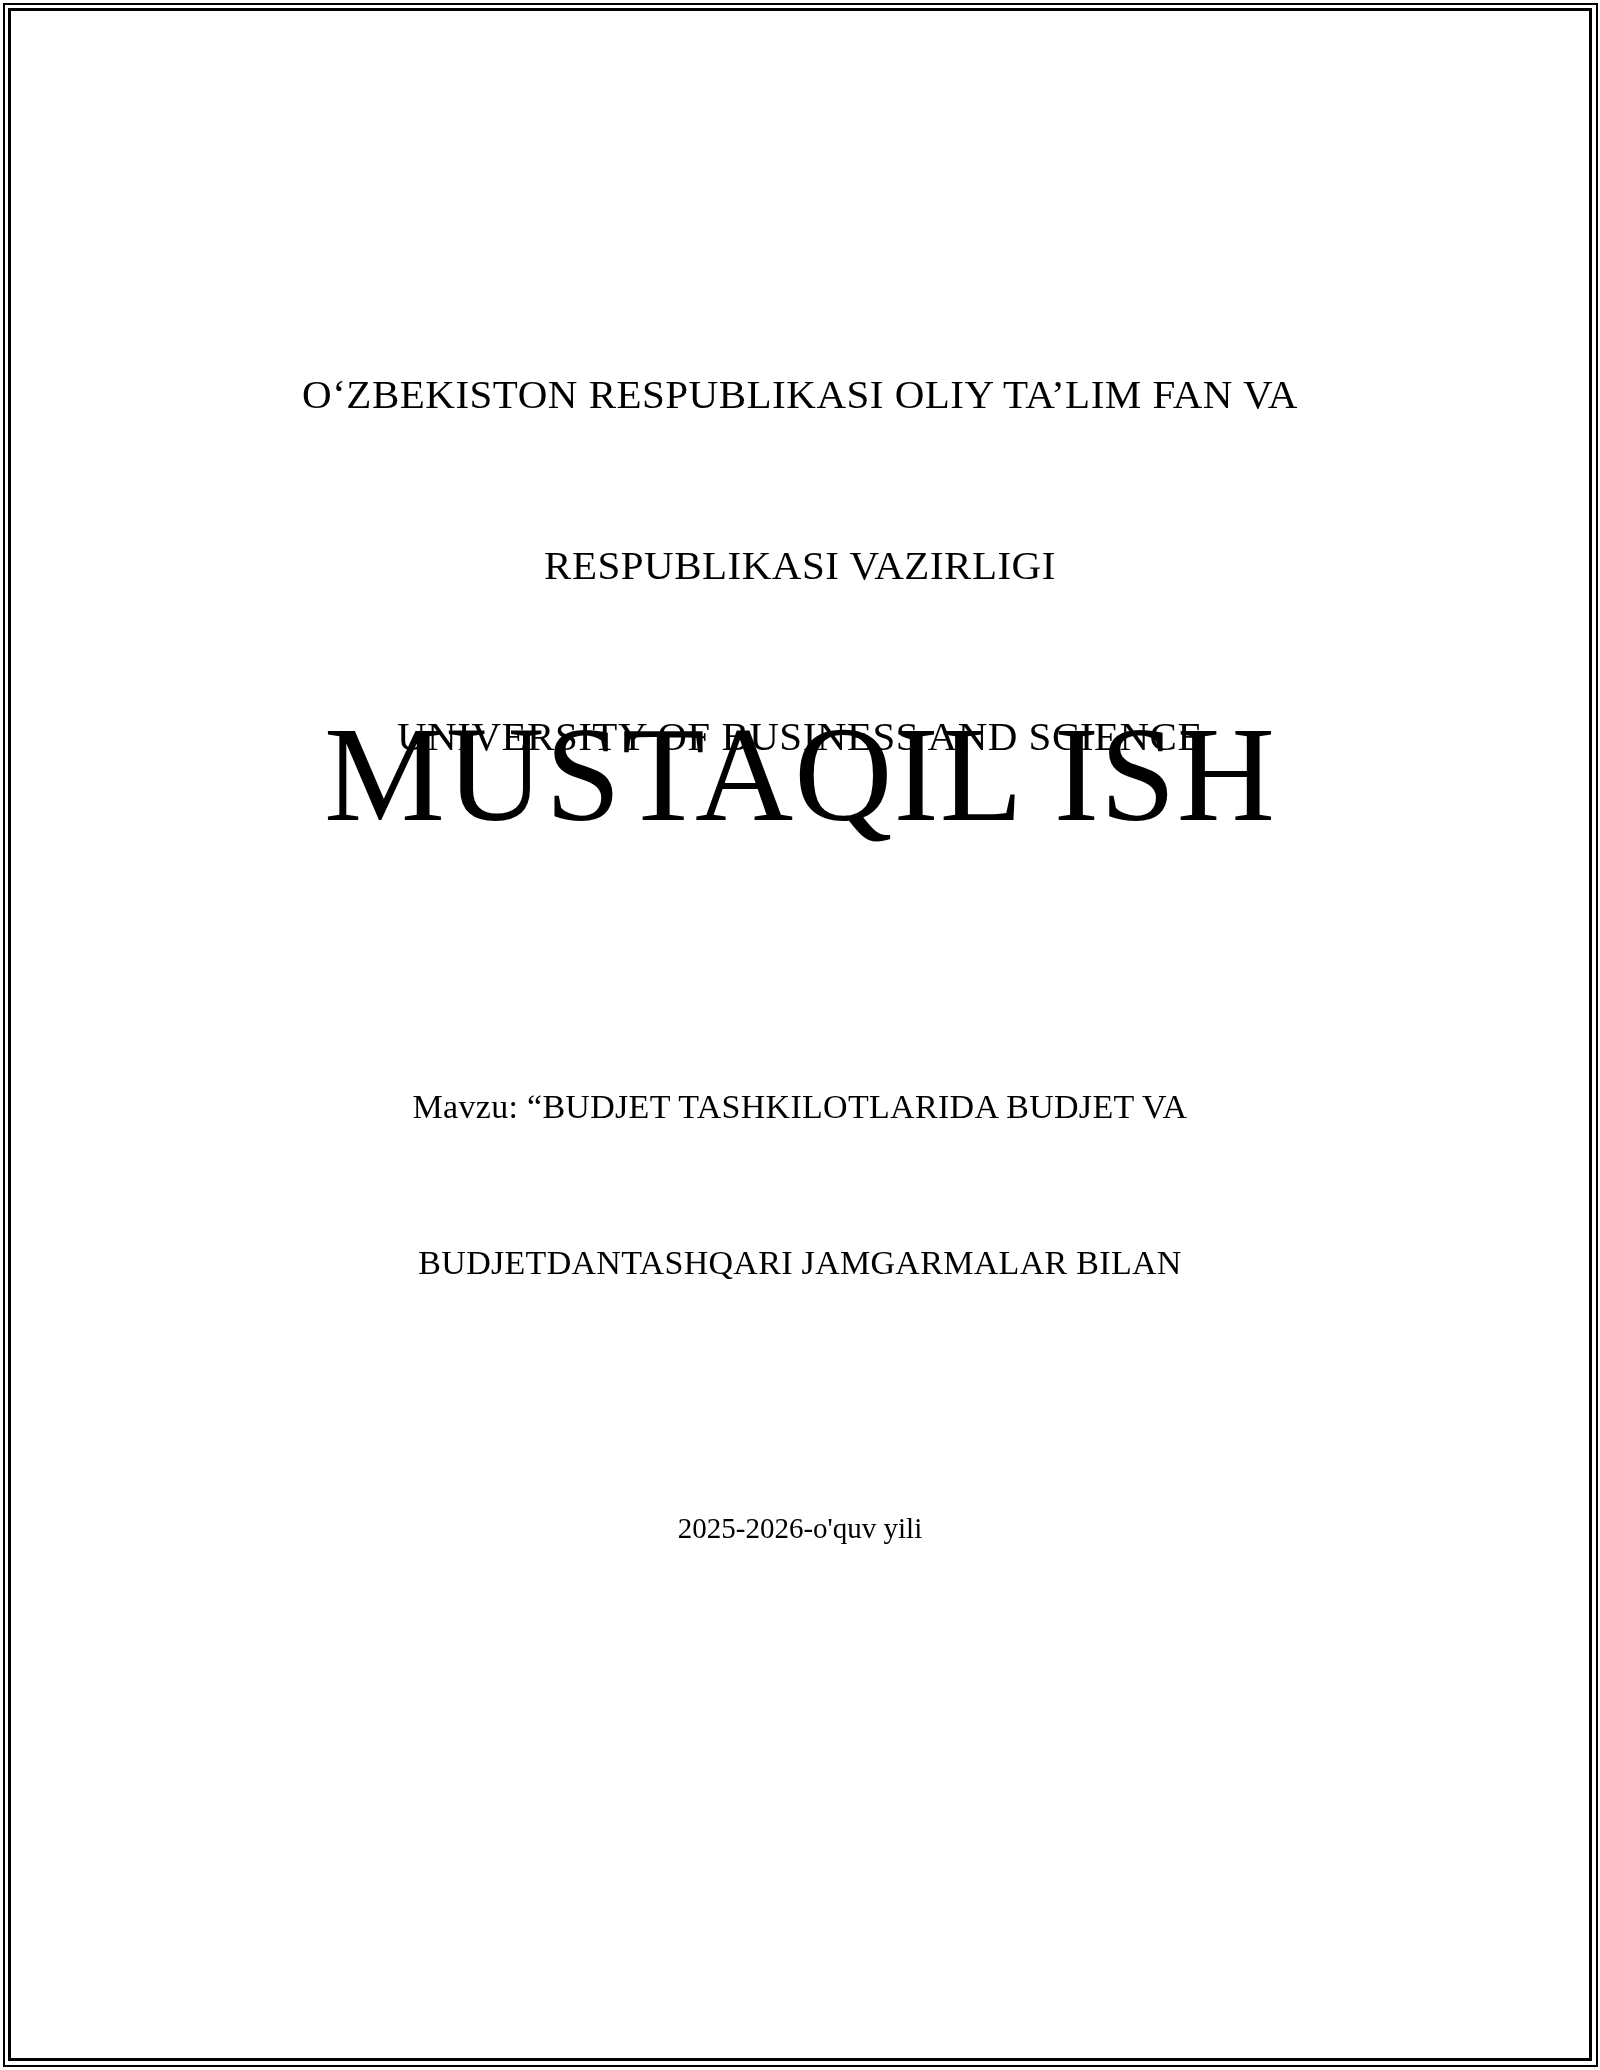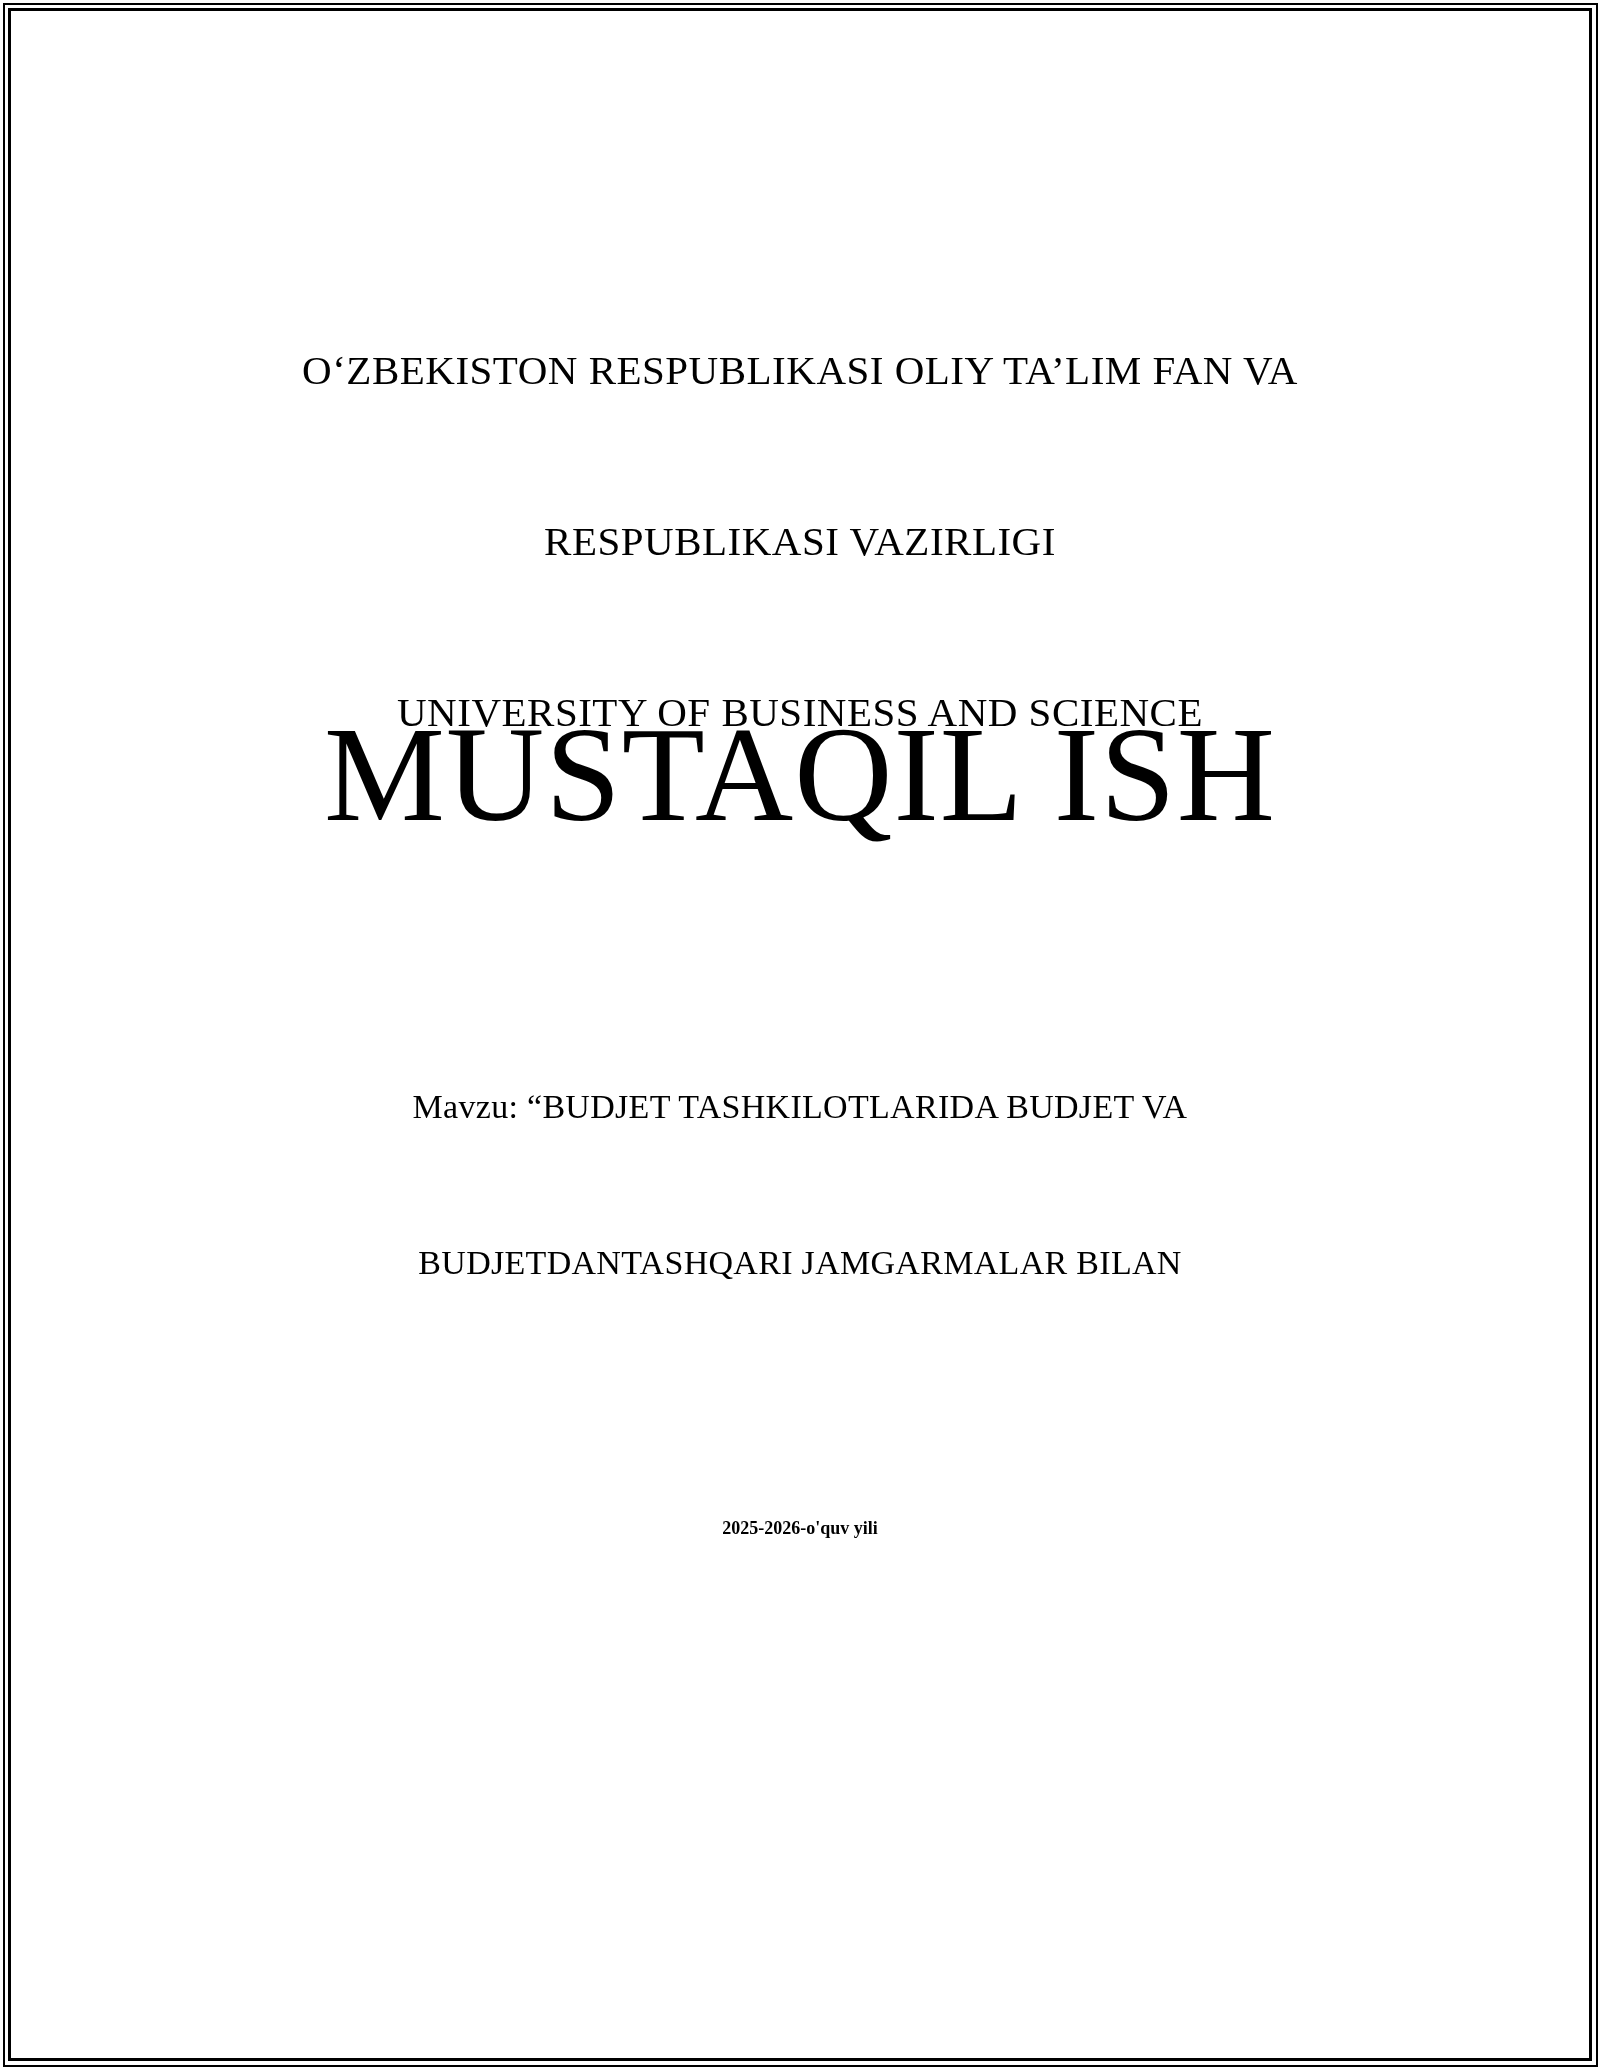--- a/index.html
+++ b/index.html
@@ -31,43 +31,43 @@
     pointer-events: none;
   }
   .centered-block {
     position: absolute;
     left: 0;
     width: 100%;
     text-align: center;
     white-space: pre;
   }
   .header-block {
-    top: 228px;
+    top: 252px;
     font-size: 41px;
     line-height: 57px;
     letter-spacing: 0.5px;
   }
   .main-title {
     top: 704px;
     font-size: 136px;
     line-height: 140px;
     font-weight: normal;
     letter-spacing: 1px;
   }
   .topic-block {
     top: 977px;
     font-size: 34px;
     line-height: 52px;
     letter-spacing: 0.3px;
   }
   .year-line {
     top: 1513px;
-    font-size: 18px;
+    font-size: 29px;
     line-height: 30px;
-    font-weight: bold;
+    font-weight: normal;
   }
 </style>
 </head>
 <body>
 
 <div class="page">
 
   <div class="frame-outer"></div>
   <div class="frame-inner"></div>
 

